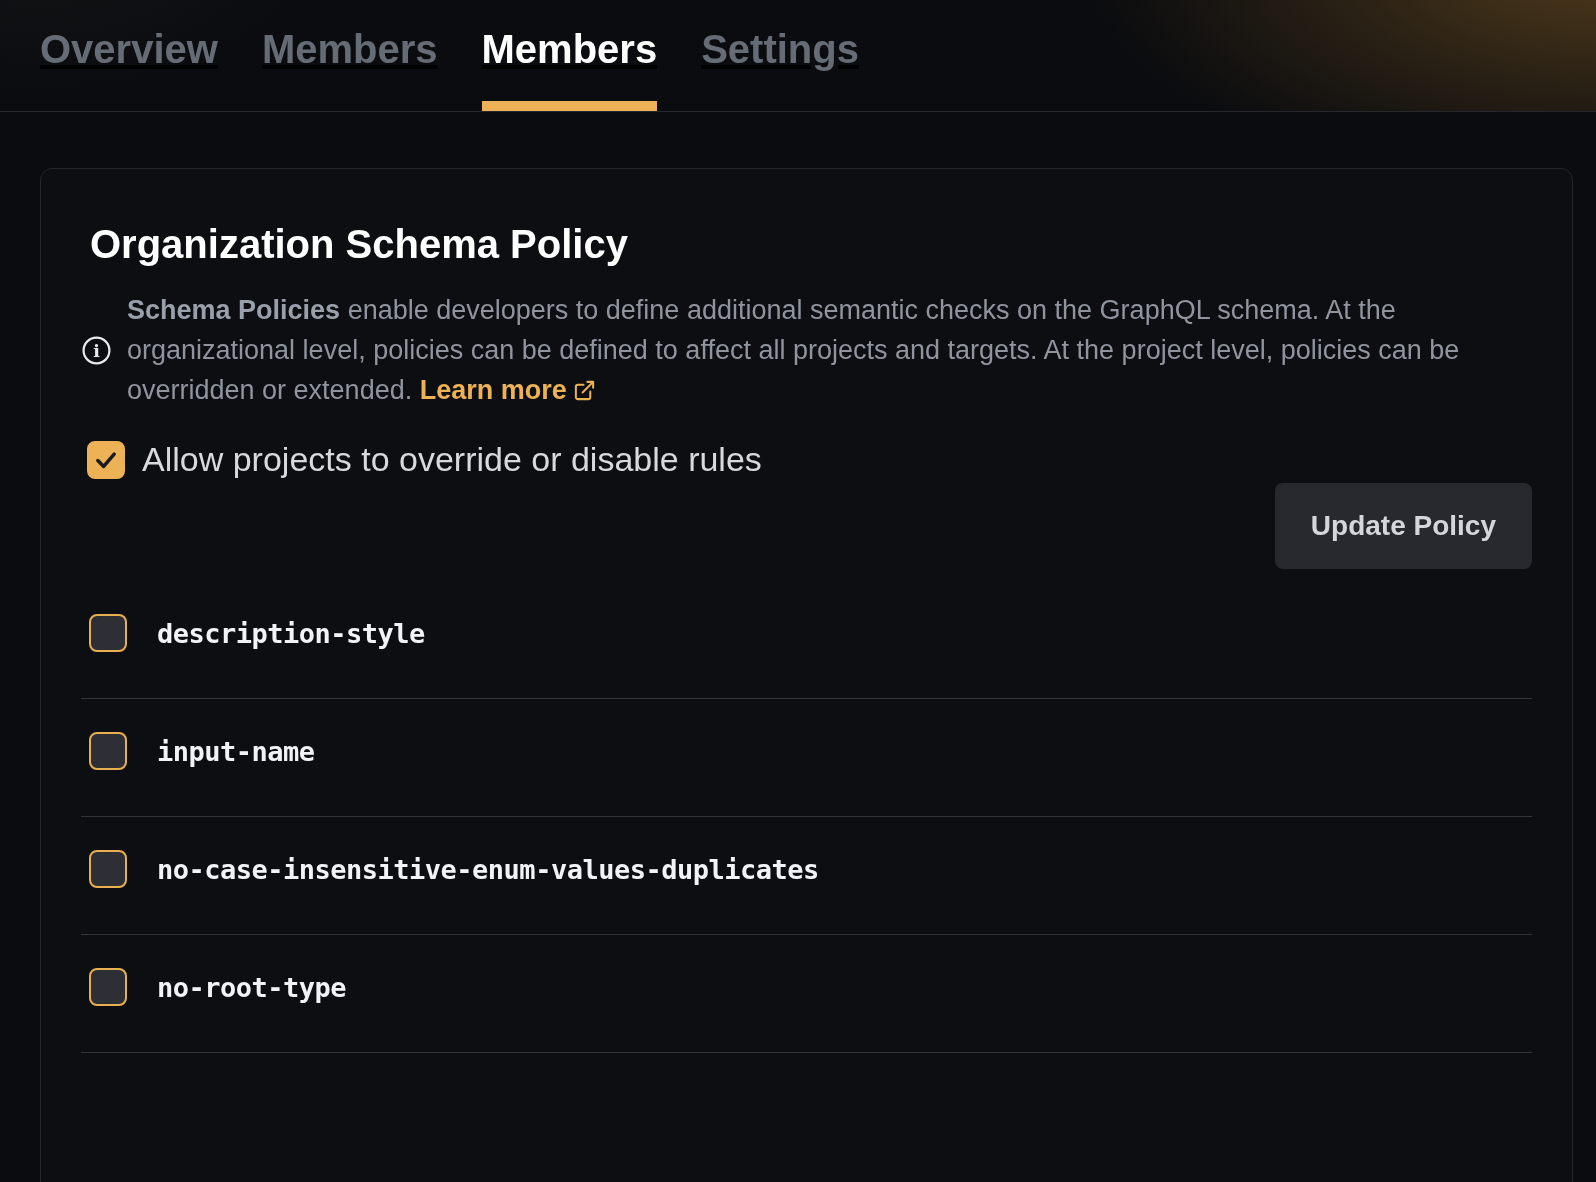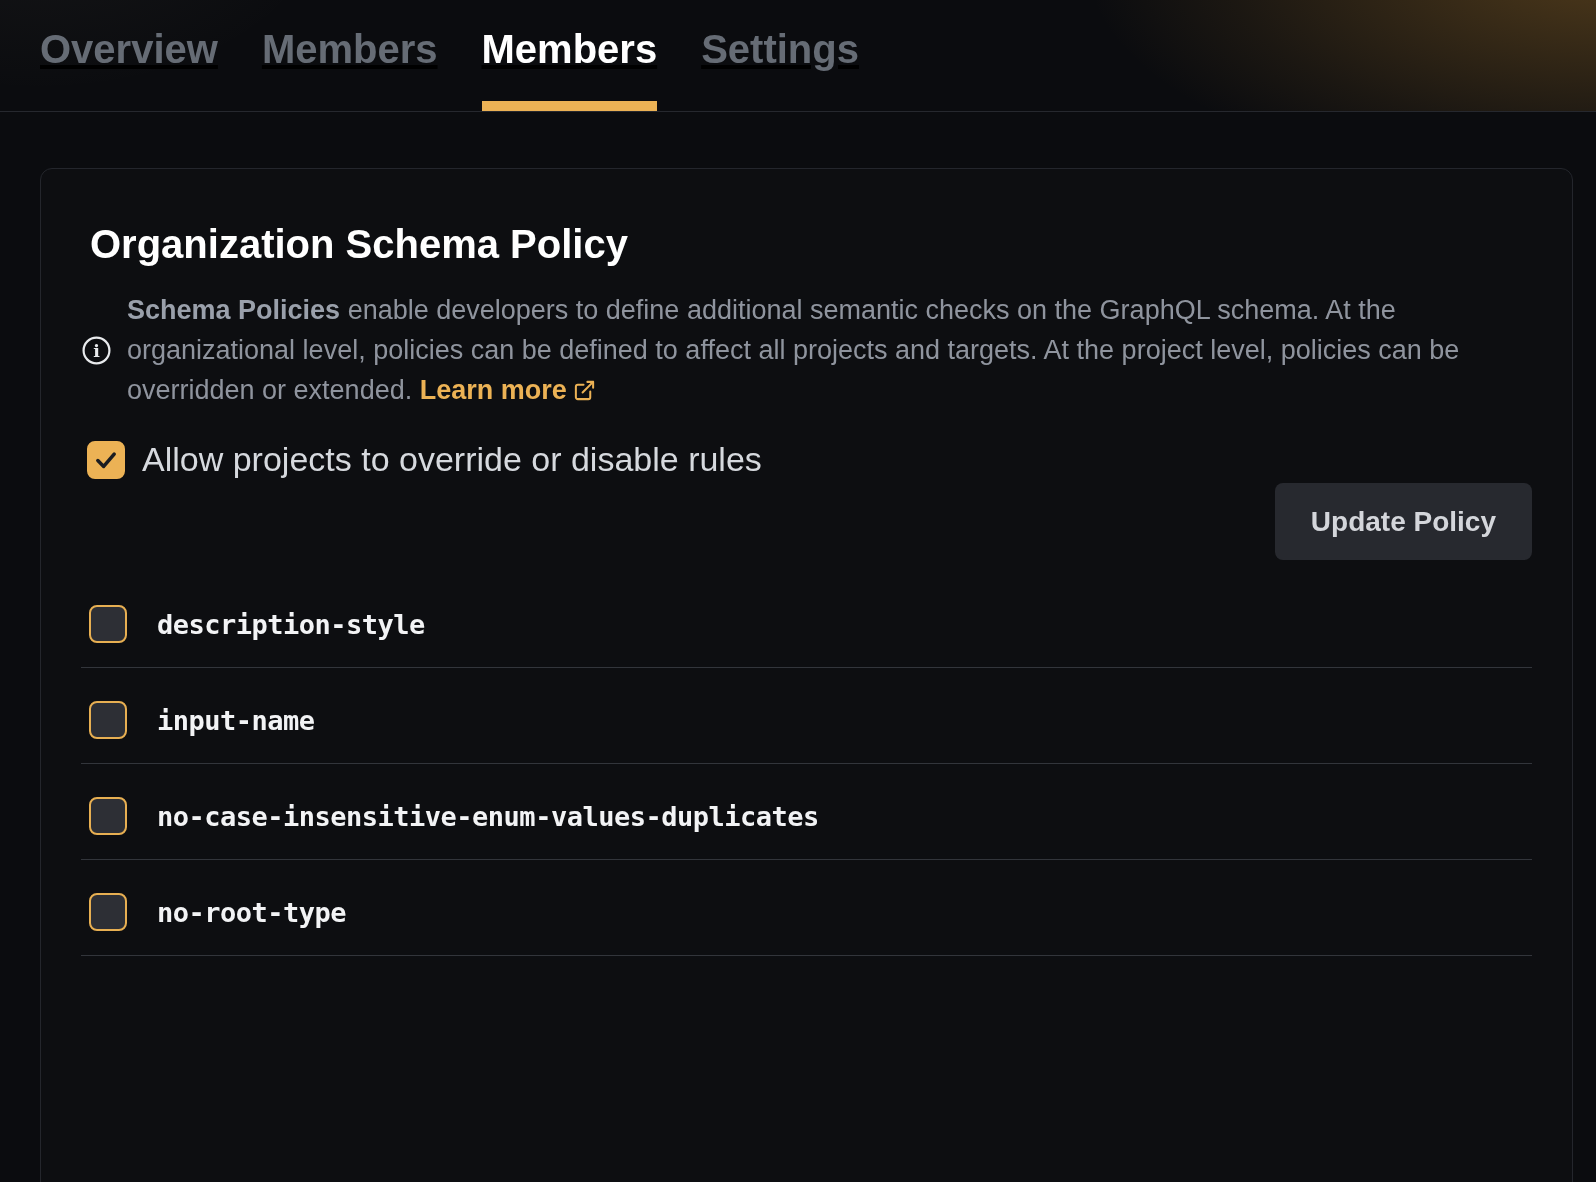--- a/index.html
+++ b/index.html
@@ -55,29 +55,29 @@
     border:2px solid #e7af52;background:var(--checkbox-fill);cursor:pointer;
   }
   .cb svg{display:none;width:28px;height:28px;}
   .cb.checked{background:var(--accent);border-color:var(--accent);}
   .cb.checked svg{display:block;}
   .allow-row{display:flex;align-items:center;gap:17px;margin-top:30px;margin-left:6px;}
   .allow-label{font-size:34px;color:var(--label-light);}
   
   .btn-row{display:flex;justify-content:flex-end;margin-top:4px;}
   .update-btn{
-    height:77px;padding:0 36px;border:none;border-radius:8px;cursor:pointer;
+    height:86px;padding:0 36px;border:none;border-radius:8px;cursor:pointer;
     background:var(--button-bg);color:var(--button-text);
     font-family:"Liberation Sans",sans-serif;font-size:28px;font-weight:700;
   }
   
   .rules{list-style:none;margin:12px 0 0 0;padding:0;}
   .rule-row{
     display:flex;align-items:center;gap:30px;
-    padding:33px 0 24px 0;border-bottom:1px solid var(--divider);
+    padding:33px 0 46px 0;border-bottom:1px solid var(--divider);
   }
   .rule-row .cb{margin-left:8px;}
   .rule-name{
     font-family:"DejaVu Sans Mono","Liberation Mono",monospace;
     font-size:27px;font-weight:700;color:#f2f3f5;letter-spacing:-0.5px;
   }
 </style>
 </head>
 <body>
 

